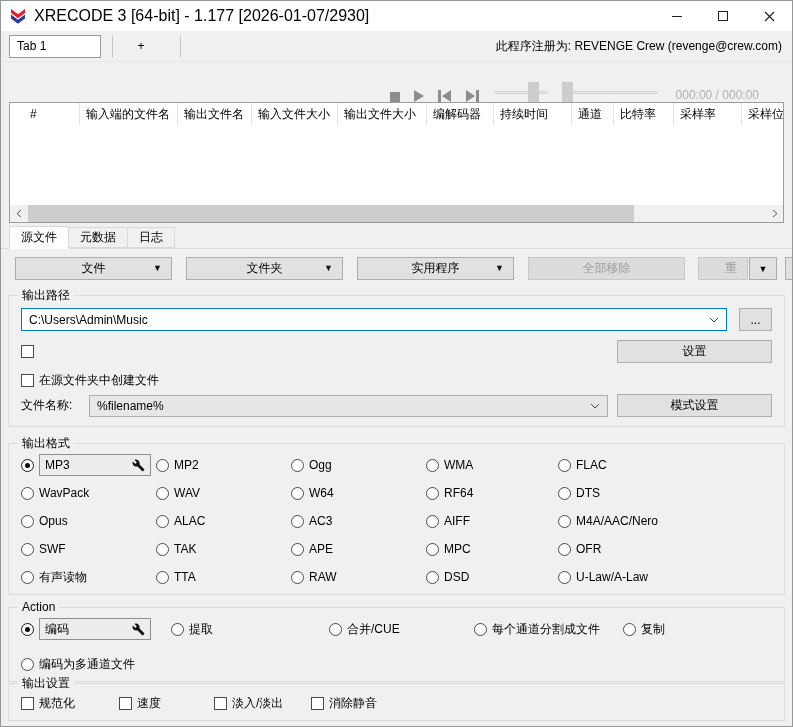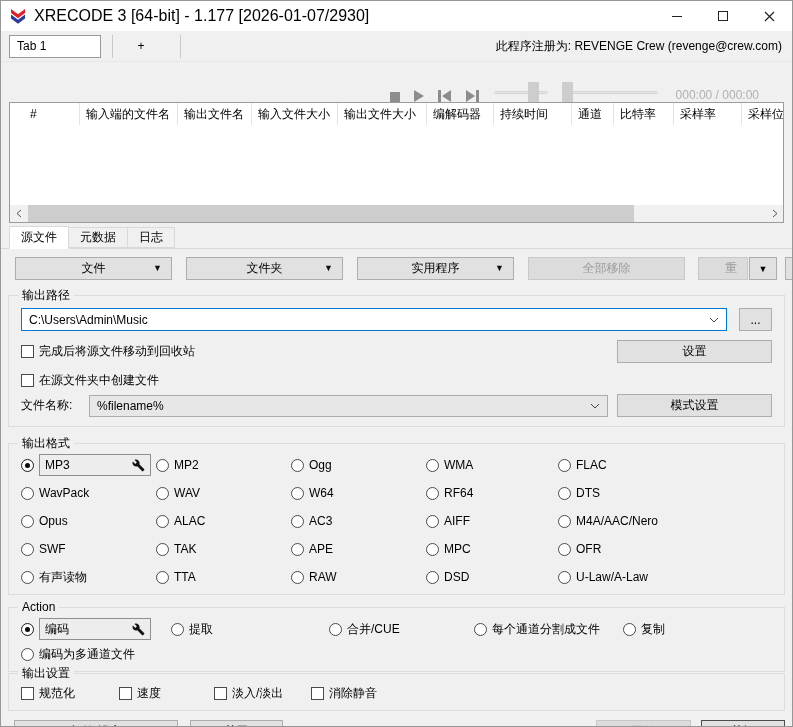--- a/index.html
+++ b/index.html
@@ -79,21 +79,21 @@
   .rb{width:13px;height:13px;border:1px solid #4a4a4a;border-radius:50%;background:#fff;flex:none;position:relative;margin-right:5px}
   .rb.checked{border-color:#1a1a1a}
   .rb.checked::after{content:"";position:absolute;left:3px;top:3px;width:5px;height:5px;border-radius:50%;background:#0a0a0a}
   .optbox{width:112px;height:22px;border:1px solid #8f8f8f;background:#ededed;display:flex;align-items:center;justify-content:space-between;padding:0 5px}
   
   .g-format{margin-top:16px;padding:10px 12px 6px 12px}
   .fgrid{display:grid;grid-template-columns:135px 135px 135px 132px auto;row-gap:6px}
   .fgrid .cell{height:22px;display:flex;align-items:center}
   
   .g-action{margin-top:12px;padding:10px 12px 6px 12px}
-  .agrid{display:grid;grid-template-columns:150px 158px 145px 149px auto;row-gap:3px}
+  .agrid{display:grid;grid-template-columns:150px 158px 145px 149px auto;row-gap:13px}
   .agrid .cell{height:22px;display:flex;align-items:center}
   
   .g-outset{margin-top:1px;padding:10px 12px 8px 12px}
   .sgrid{display:grid;grid-template-columns:98px 95px 97px auto}
   .sgrid .cell{height:18px;display:flex;align-items:center}
   
   .footer{display:flex;align-items:center;padding:9px 7px 0 13px}
   .f-tags{width:164px}
   .f-about{width:93px;margin-left:12px}
   .f-start{width:95px}
@@ -250,21 +250,20 @@
           <path d="M1,1 L5,5 L9,1" stroke="#444" fill="none"></path>
         </svg>
     </div>
     <div class="btn browse">
       <span>...</span>
     </div>
   </div>
   <div class="row" style="margin-top:9px">
     <label class="chk">
       <span class="cb"></span>
-      <span>完成后将源文件移动到回收站</span>
     </label>
     <span class="spacer"></span>
     <div class="btn wbtn155">
       <span>设置</span>
     </div>
   </div>
   <div class="row" style="margin-top:9px">
     <label class="chk">
       <span class="cb"></span>
       <span>在源文件夹中创建文件</span>

